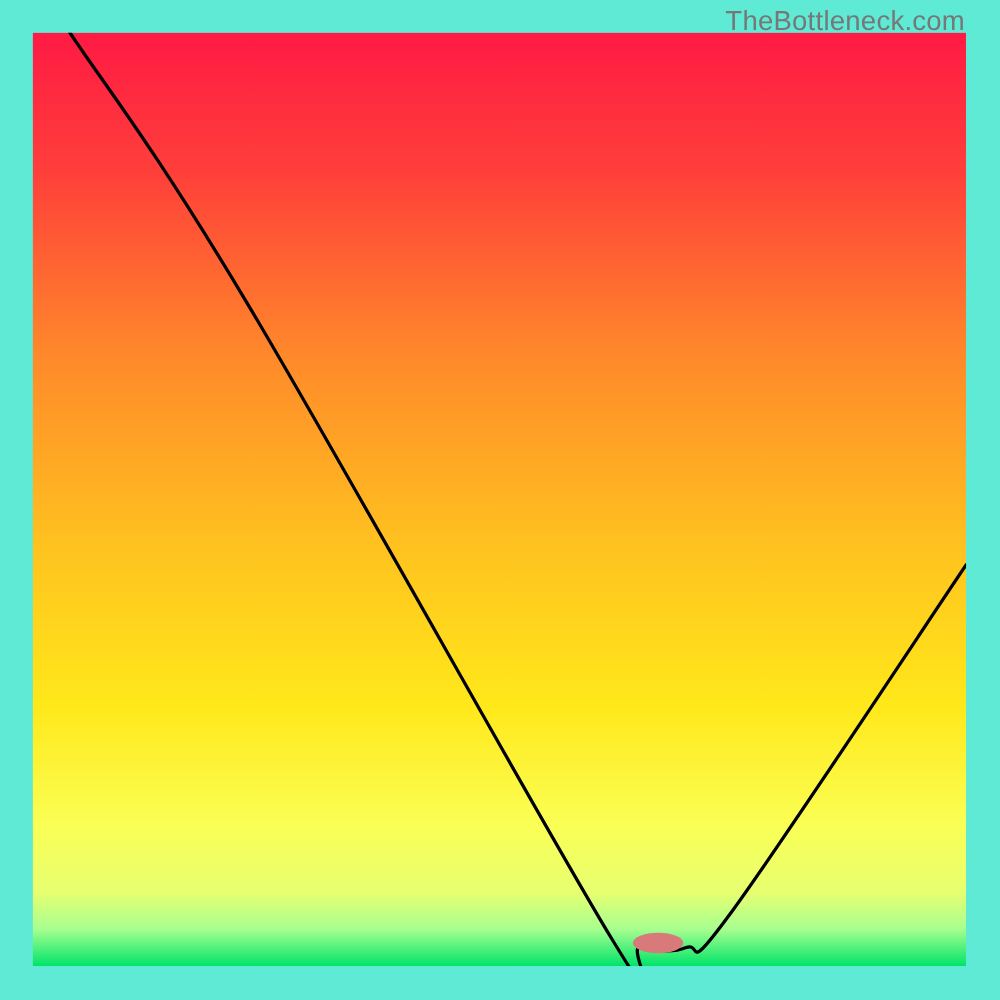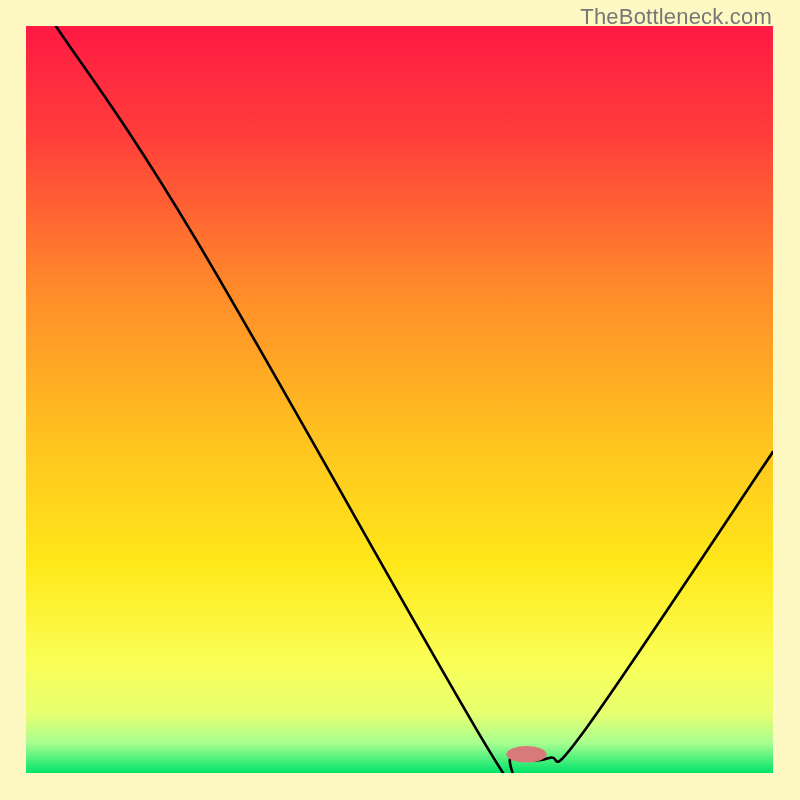--- a/index.html
+++ b/index.html
@@ -4,21 +4,21 @@
 <style>
   body {
     margin: 0;
     padding: 0;
     background: #fff;
   }
   .chart-container {
     position: relative;
     width: 800px;
     height: 800px;
-    background: #fef9c3;
+    background: #5eead4;
   }
   .plot-area {
     position: absolute;
     left: 26px;
     top: 26px;
     width: 747px;
     height: 747px;
     overflow: hidden;
   }
   .gradient-bg {

